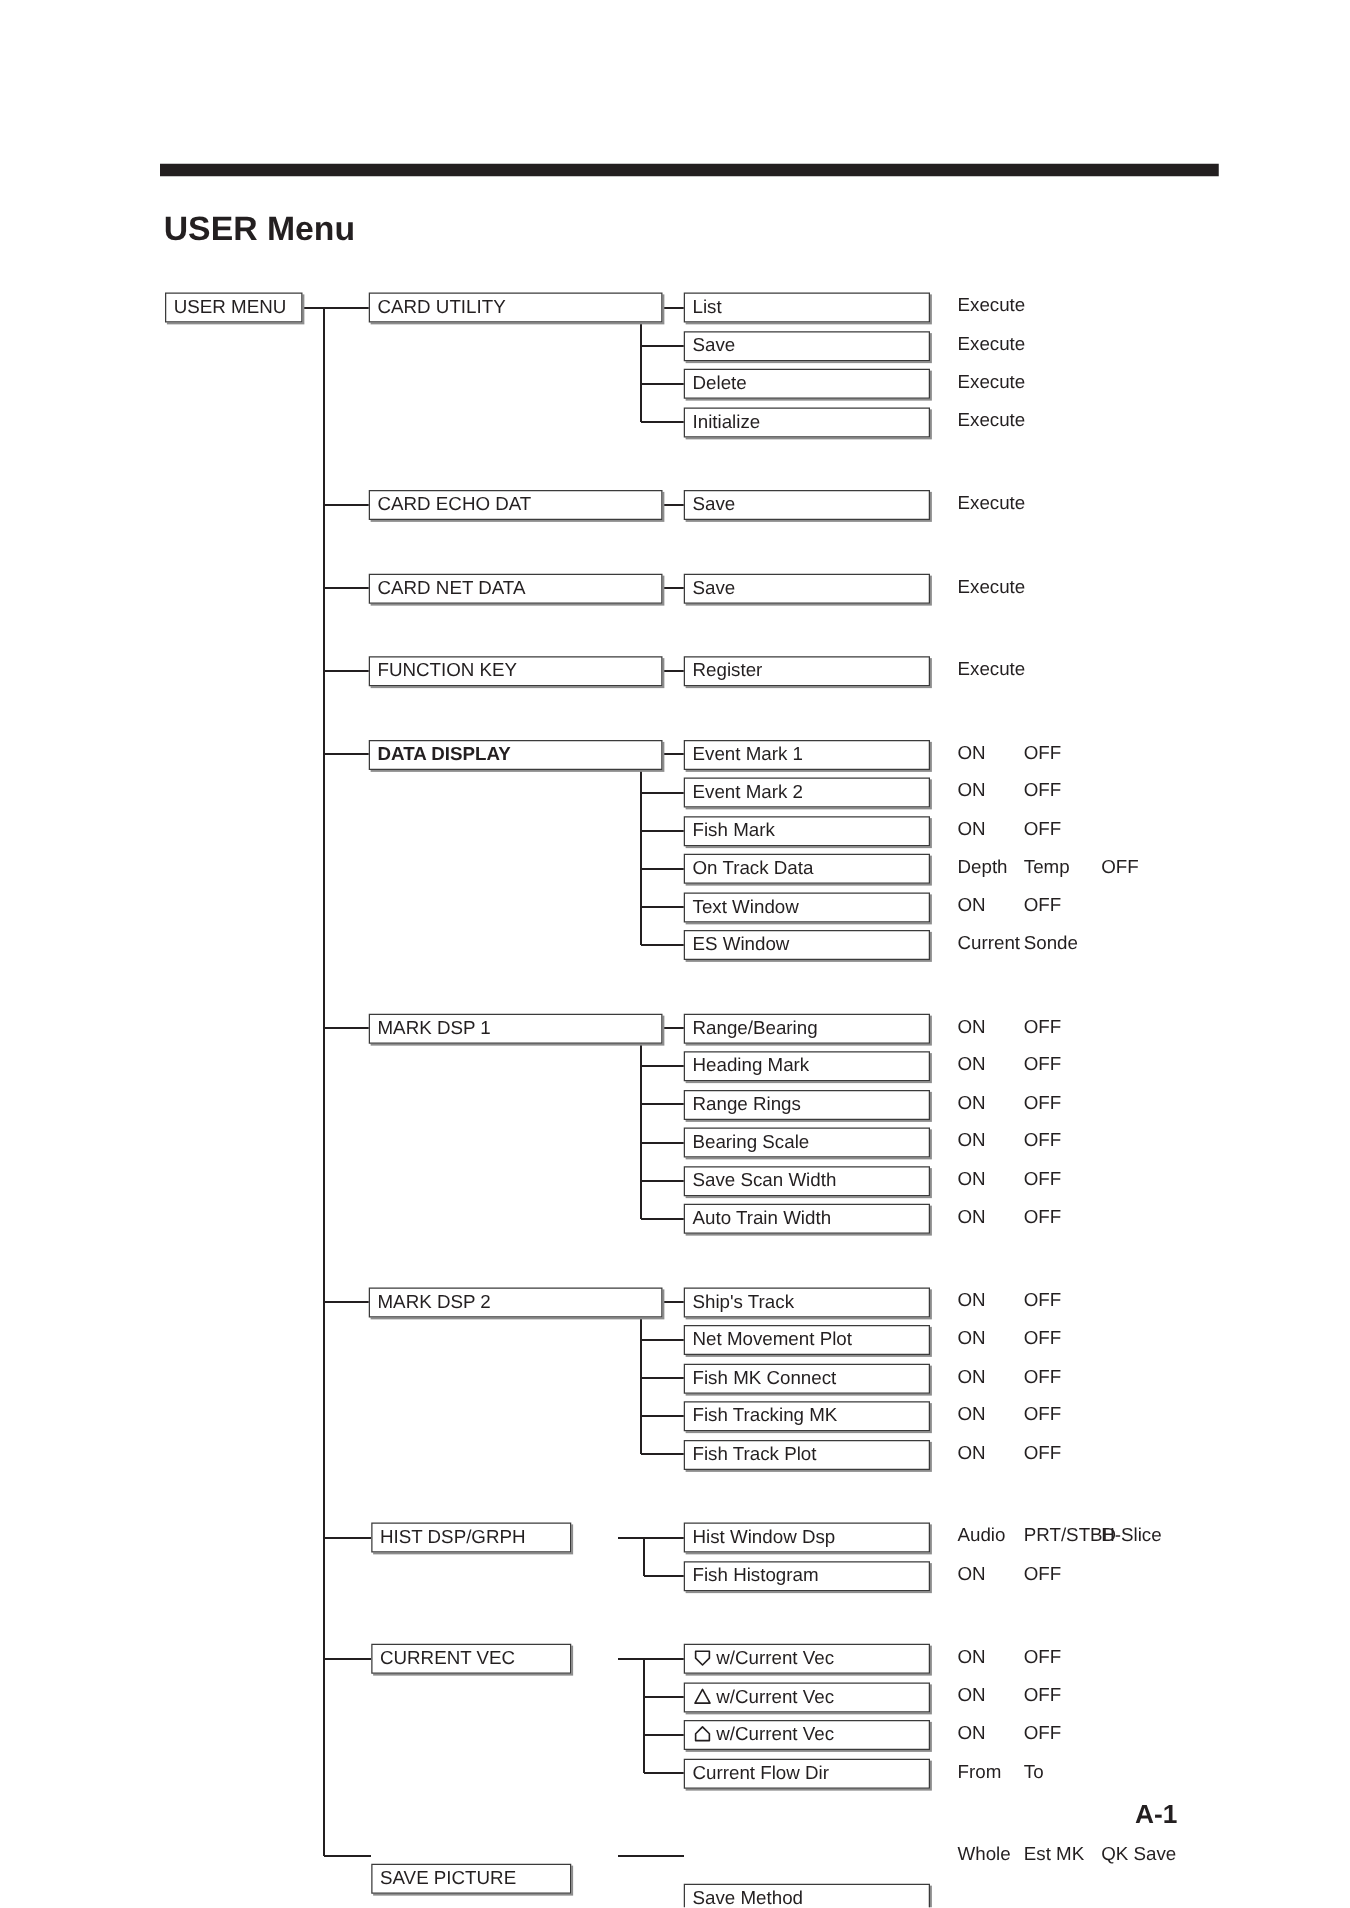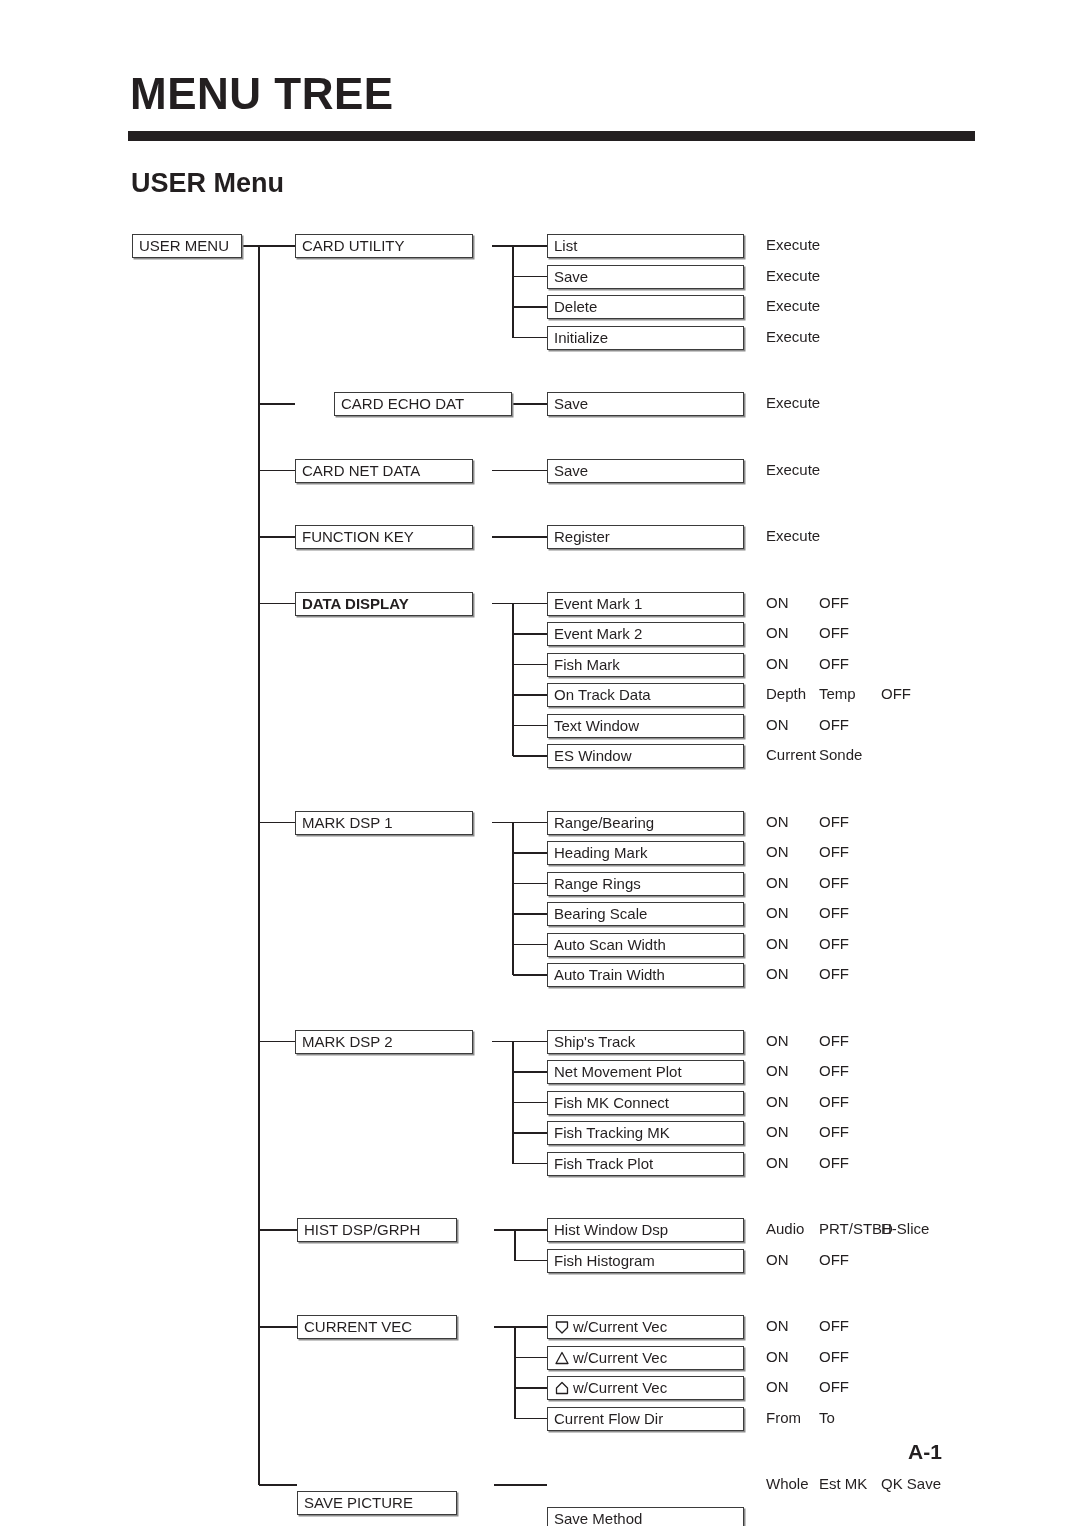--- a/index.html
+++ b/index.html
@@ -76,21 +76,21 @@
     box-shadow: 1.5px 1.5px 0 0 #8d8d8d;
     height: 24px;
     line-height: 21px;
     font-size: 15px;
     color: #231f20;
     white-space: nowrap;
     padding-left: 6px;
     overflow: visible;
   }
   .node.root   { left: 132px; width: 110px; }
-  .node.lvl1   { left: 295px; width: 178px; }
+  .node.lvl1   { left: 295px; width: 235px; }
   .node.lvl1w  { left: 297px; width: 160px; }
   .node.leaf   { left: 547px; width: 197px; }
 
   .node-label {
     display: inline-block;
     vertical-align: top;
   }
 
   
   .glyph {
@@ -129,21 +129,20 @@
     font-size: 21px;
     font-weight: bold;
     color: #231f20;
   }
 </style>
 </head>
 <body>
 
 <div id="page">
 
-  <div id="doc-title">MENU TREE</div>
   <div id="title-rule"></div>
   <div id="section-title">USER Menu</div>
 
   <div id="tree">
     <svg id="tree-lines" viewBox="0 0 1080 1526" width="1080" height="1526">
         <line x1="259" y1="246" x2="295" y2="246" stroke="#231f20" stroke-width="1.6" shape-rendering="crispEdges"></line>
         <line x1="513" y1="246" x2="547" y2="246" stroke="#231f20" stroke-width="1.6" shape-rendering="crispEdges"></line>
         <line x1="513" y1="276.5" x2="547" y2="276.5" stroke="#231f20" stroke-width="1.6" shape-rendering="crispEdges"></line>
         <line x1="513" y1="307" x2="547" y2="307" stroke="#231f20" stroke-width="1.6" shape-rendering="crispEdges"></line>
         <line x1="513" y1="337.5" x2="547" y2="337.5" stroke="#231f20" stroke-width="1.6" shape-rendering="crispEdges"></line>
@@ -205,21 +204,21 @@
 
   <div class="node lvl1" style="top: 234px;"><span class="node-label">CARD UTILITY</span></div>
       <div class="node leaf" style="top: 234px;"><span class="node-label">List</span></div>
       <div class="opts" style="top: 234px;"><span class="opt c1">Execute</span></div>
       <div class="node leaf" style="top: 264.5px;"><span class="node-label">Save</span></div>
       <div class="opts" style="top: 264.5px;"><span class="opt c1">Execute</span></div>
       <div class="node leaf" style="top: 295px;"><span class="node-label">Delete</span></div>
       <div class="opts" style="top: 295px;"><span class="opt c1">Execute</span></div>
       <div class="node leaf" style="top: 325.5px;"><span class="node-label">Initialize</span></div>
       <div class="opts" style="top: 325.5px;"><span class="opt c1">Execute</span></div>
-      <div class="node lvl1" style="top: 392px; margin-left: 39px;"><span class="node-label">CARD ECHO DAT</span></div>
+      <div class="node lvl1" style="top: 392px;"><span class="node-label">CARD ECHO DAT</span></div>
       <div class="node leaf" style="top: 392px;"><span class="node-label">Save</span></div>
       <div class="opts" style="top: 392px;"><span class="opt c1">Execute</span></div>
       <div class="node lvl1" style="top: 458.5px;"><span class="node-label">CARD NET DATA</span></div>
       <div class="node leaf" style="top: 458.5px;"><span class="node-label">Save</span></div>
       <div class="opts" style="top: 458.5px;"><span class="opt c1">Execute</span></div>
       <div class="node lvl1" style="top: 525px;"><span class="node-label">FUNCTION KEY</span></div>
       <div class="node leaf" style="top: 525px;"><span class="node-label">Register</span></div>
       <div class="opts" style="top: 525px;"><span class="opt c1">Execute</span></div>
       <div class="node lvl1" style="top: 591.5px; font-weight: bold;"><span class="node-label">DATA DISPLAY</span></div>
       <div class="node leaf" style="top: 591.5px;"><span class="node-label">Event Mark 1</span></div>
@@ -236,21 +235,21 @@
       <div class="opts" style="top: 744px;"><span class="opt c1">Current</span><span class="opt c2">Sonde</span></div>
       <div class="node lvl1" style="top: 810.5px;"><span class="node-label">MARK DSP 1</span></div>
       <div class="node leaf" style="top: 810.5px;"><span class="node-label">Range/Bearing</span></div>
       <div class="opts" style="top: 810.5px;"><span class="opt c1">ON</span><span class="opt c2">OFF</span></div>
       <div class="node leaf" style="top: 841px;"><span class="node-label">Heading Mark</span></div>
       <div class="opts" style="top: 841px;"><span class="opt c1">ON</span><span class="opt c2">OFF</span></div>
       <div class="node leaf" style="top: 871.5px;"><span class="node-label">Range Rings</span></div>
       <div class="opts" style="top: 871.5px;"><span class="opt c1">ON</span><span class="opt c2">OFF</span></div>
       <div class="node leaf" style="top: 902px;"><span class="node-label">Bearing Scale</span></div>
       <div class="opts" style="top: 902px;"><span class="opt c1">ON</span><span class="opt c2">OFF</span></div>
-      <div class="node leaf" style="top: 932.5px;"><span class="node-label">Auto Scan Width</span></div>
+      <div class="node leaf" style="top: 932.5px;"><span class="node-label">Save Scan Width</span></div>
       <div class="opts" style="top: 932.5px;"><span class="opt c1">ON</span><span class="opt c2">OFF</span></div>
       <div class="node leaf" style="top: 963px; text-decoration: underline;"><span class="node-label">Auto Train Width</span></div>
       <div class="opts" style="top: 963px;"><span class="opt c1">ON</span><span class="opt c2">OFF</span></div>
       <div class="node lvl1" style="top: 1029.5px;"><span class="node-label">MARK DSP 2</span></div>
       <div class="node leaf" style="top: 1029.5px;"><span class="node-label">Ship's Track</span></div>
       <div class="opts" style="top: 1029.5px;"><span class="opt c1">ON</span><span class="opt c2">OFF</span></div>
       <div class="node leaf" style="top: 1060px;"><span class="node-label">Net Movement Plot</span></div>
       <div class="opts" style="top: 1060px;"><span class="opt c1">ON</span><span class="opt c2">OFF</span></div>
       <div class="node leaf" style="top: 1090.5px;"><span class="node-label">Fish MK Connect</span></div>
       <div class="opts" style="top: 1090.5px;"><span class="opt c1">ON</span><span class="opt c2">OFF</span></div>

